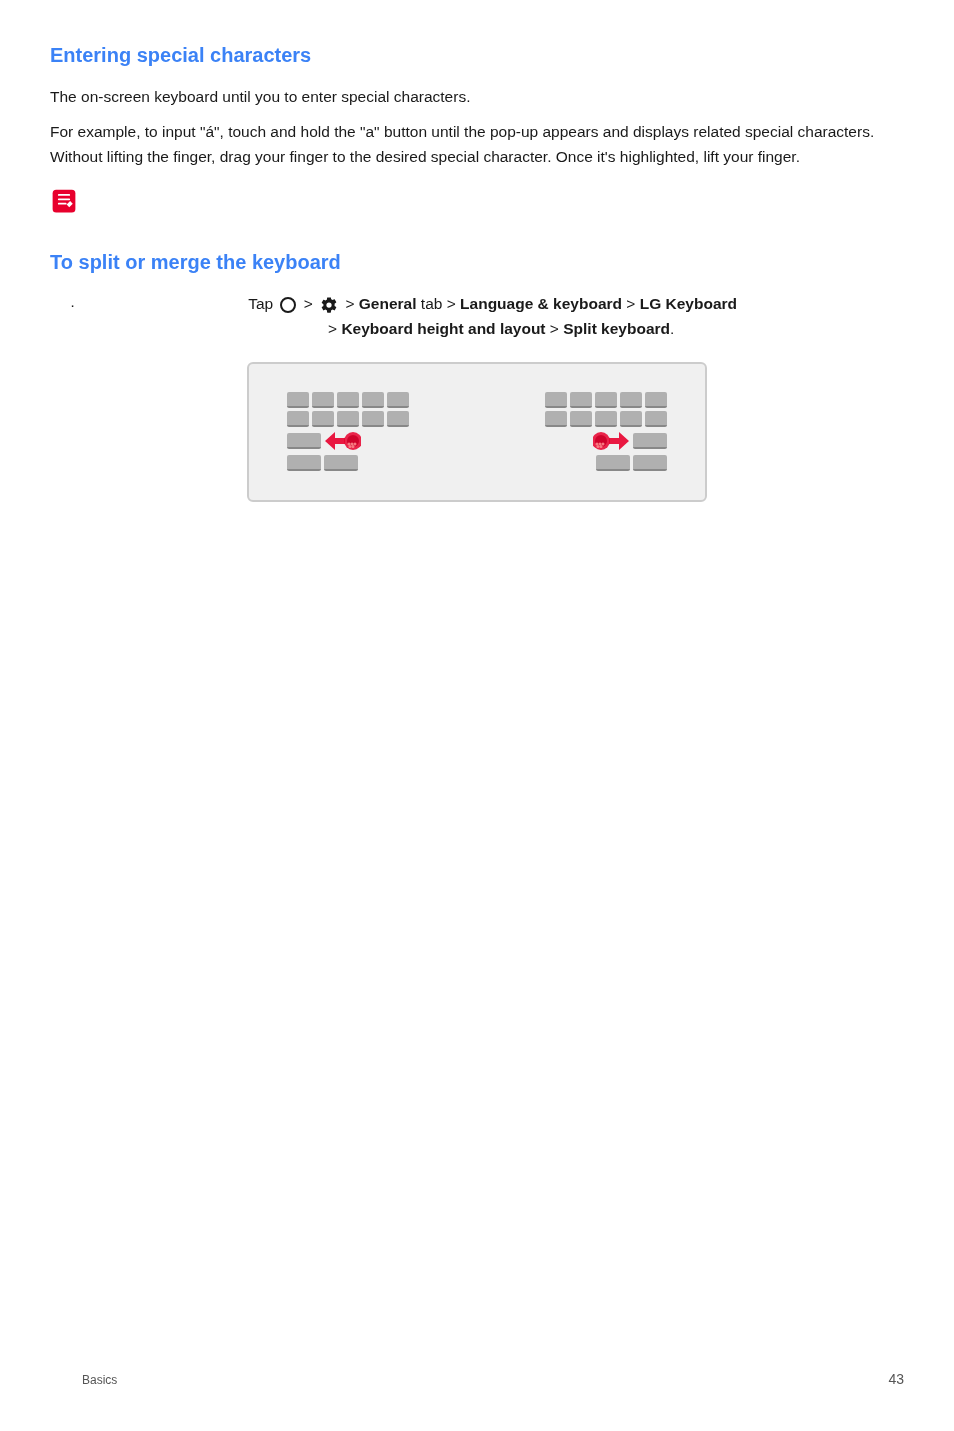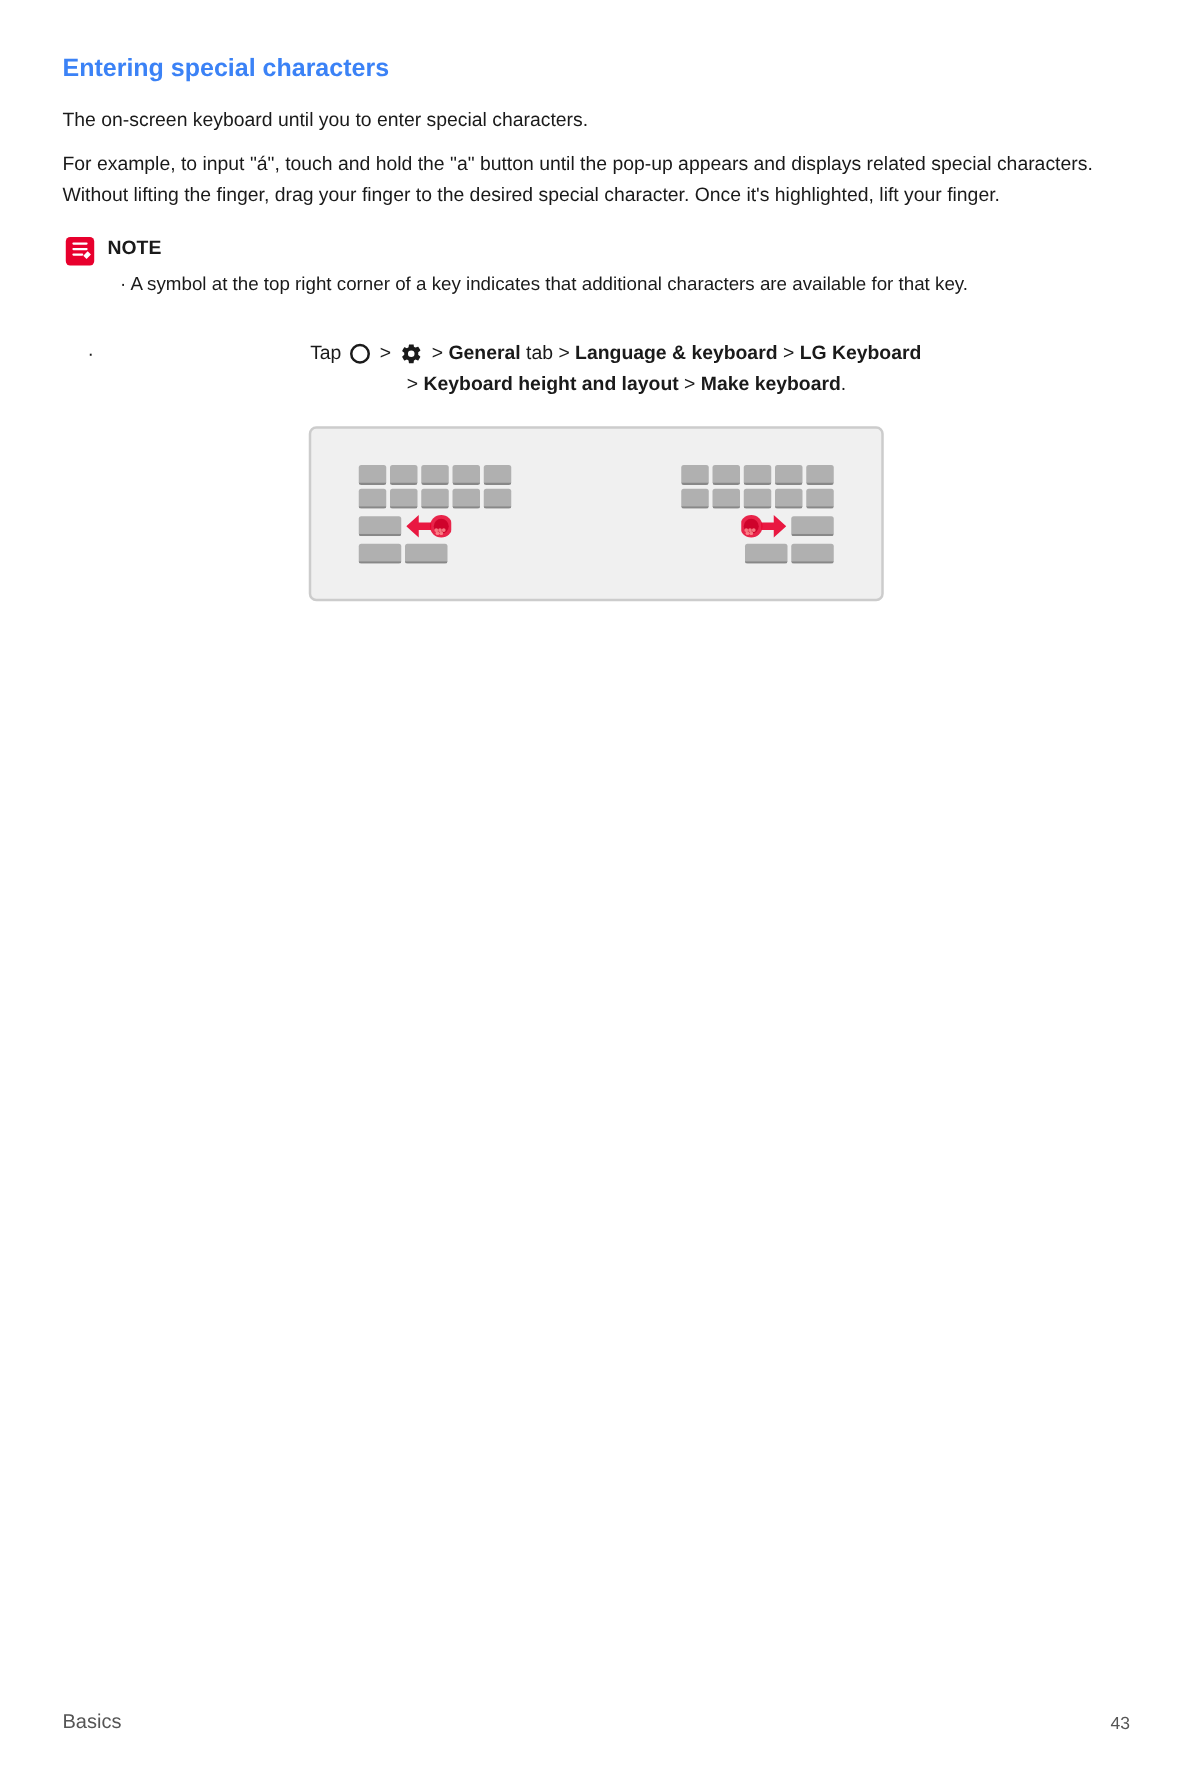--- a/index.html
+++ b/index.html
@@ -138,22 +138,23 @@
       position: absolute;
       bottom: 40px;
       left: 50px;
       right: 50px;
       display: flex;
       justify-content: space-between;
       align-items: center;
     }
 
     .footer-section {
-      font-size: 16px;
+      font-size: 12px;
       color: #555;
+      margin-left: 32px;
     }
 
     .footer-page {
       font-size: 14px;
       color: #555;
       text-align: center;
     }
 
     
     .note-svg-icon {
@@ -181,27 +182,24 @@
 <p class="body-text">For example, to input "á", touch and hold the "a" button until the pop-up appears and displays related special characters. Without lifting the finger, drag your finger to the desired special character. Once it's highlighted, lift your finger.</p>
 
 <div class="note-box">
 
   <svg class="note-svg-icon" viewBox="0 0 32 32" xmlns="http://www.w3.org/2000/svg">
     <rect x="3" y="3" width="26" height="26" rx="4" ry="4" fill="#e8002d"></rect>
     <path d="M10 9 L22 9 M10 14 L22 14 M10 19 L18 19" stroke="white" stroke-width="2" stroke-linecap="round"></path>
     <path d="M19 20 L23 16 L26 19 L22 23 Z" fill="white"></path>
   </svg>
 
-  <div>
-    <span class="note-title">NOTE</span>
-    <div class="note-bullet">A symbol at the top right corner of a key indicates that additional characters are available for that key.</div>
-  </div>
 </div>
 
 <div class="section-gap">
+  <h2 class="section-title">To split or merge the keyboard</h2>
 
 
   <div class="instruction-list">
     <div class="instruction-item">
       <span class="bullet">·</span>
       <span class="text">
         Tap
         
         <span class="home-inline" style="display:inline-block;width:16px;height:16px;border:2px solid #1a1a1a;border-radius:50%;vertical-align:middle;margin:0 3px;"></span>
         <span>&gt;</span>
@@ -212,21 +210,21 @@
         <span>&gt;</span>
         <span> <strong>General</strong> tab </span>
         <span>&gt;</span>
         <span> <strong>Language &amp; keyboard</strong> </span>
         <span>&gt;</span>
         <strong> LG Keyboard</strong>
         <br>
         &nbsp;&nbsp;&nbsp;&nbsp;<span>&gt;</span>
         <strong> Keyboard height and layout</strong>
         <span> &gt;</span>
-        <strong> Make keyboard</strong><span>.</span>
+        <strong> Split keyboard</strong><span>.</span>
       </span>
     </div>
   </div>
 
   <div class="keyboard-illustration">
 
     <div class="kb-left-half">
 
       <div class="key-row">
         <div class="key"></div>

